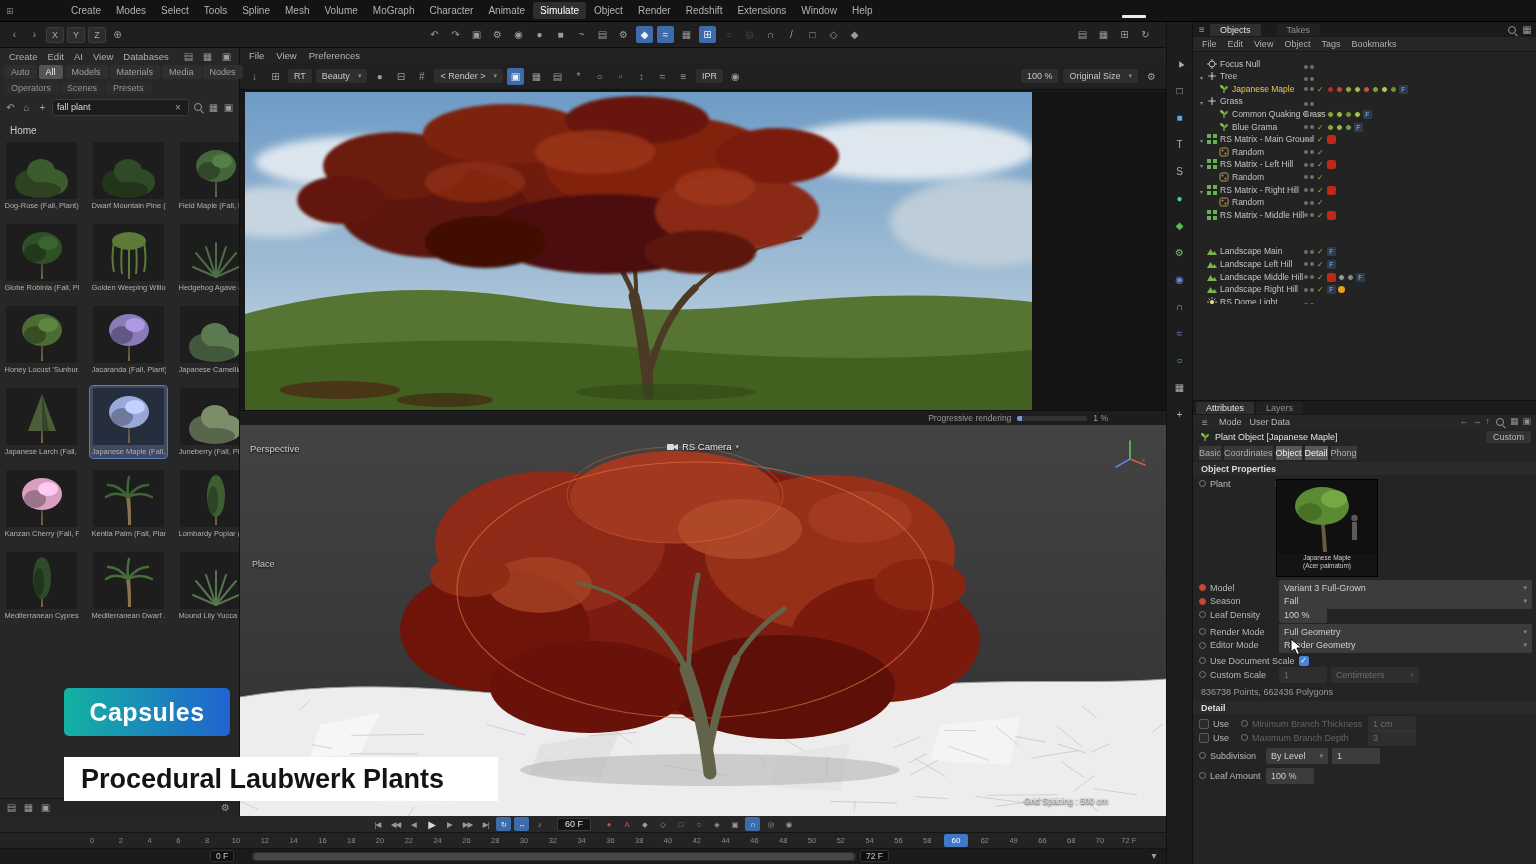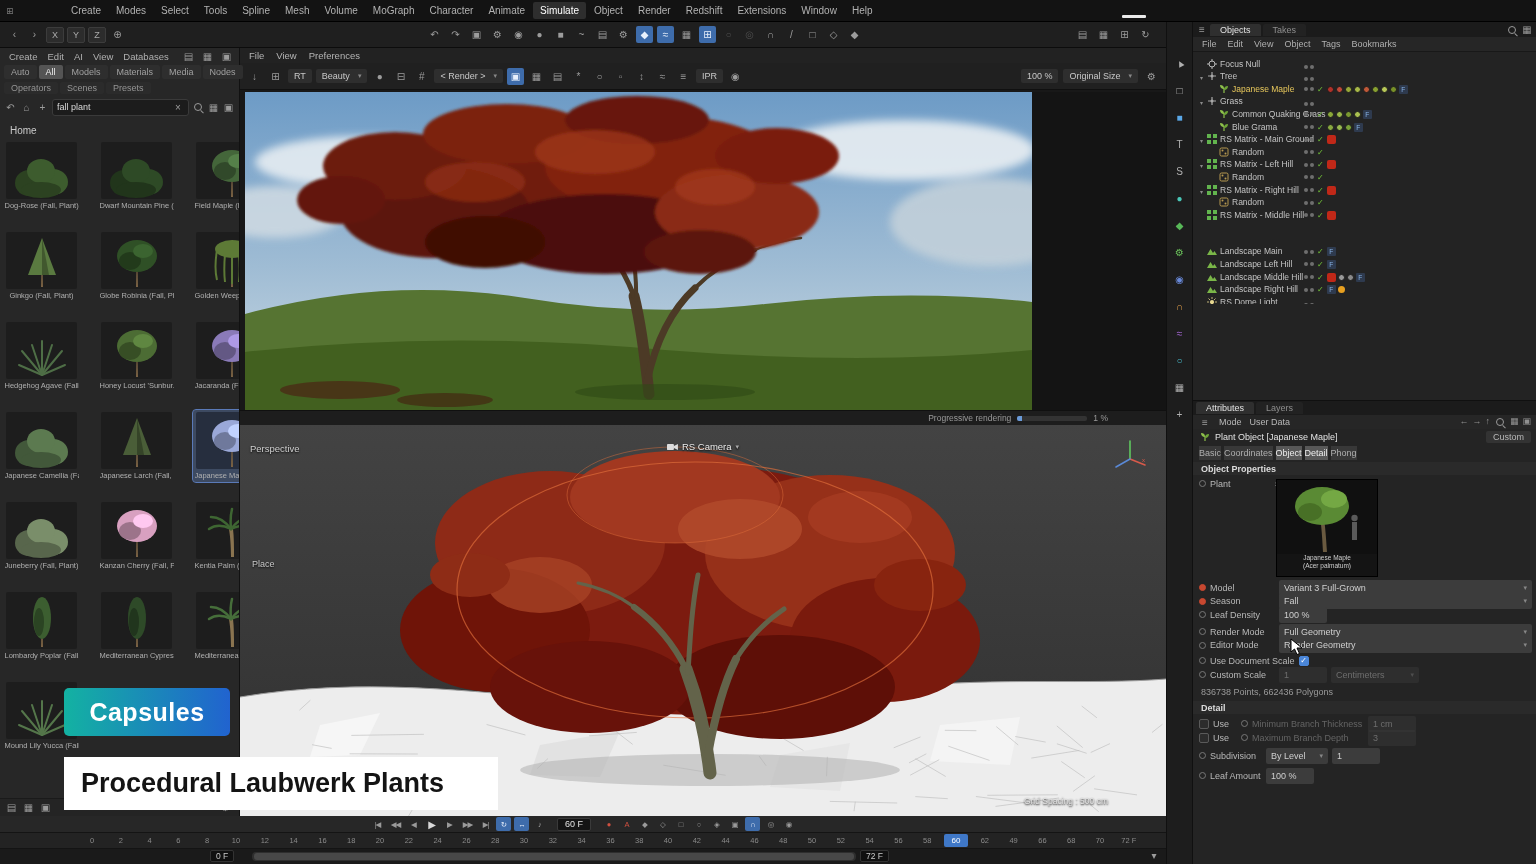--- a/index.html
+++ b/index.html
@@ -30,21 +30,21 @@
 .ab-tab{padding:2px 7px;background:#2e2e2e;border-radius:2px;color:#a0a0a0;font-size:9px}
 .ab-tab.active{background:#545454;color:#eee}
 .ab-sub{padding:1px 7px;background:#2b2b2b;border-radius:2px;color:#949494;font-size:9px}
 .search-row{display:flex;align-items:center;gap:3px;padding:2px 4px;height:22px}
 .search-box{flex:1;display:flex;align-items:center;background:#1c1c1c;border:1px solid #3a3a3a;border-radius:3px;height:17px;padding:0 4px;gap:3px}
 .search-input{background:transparent;border:none;outline:none;color:#dadada;font-size:9px;width:100%;font-family:inherit}
 .mag{position:relative;width:12px;height:12px;flex:none}
 .mag::before{content:"";position:absolute;left:2px;top:2px;width:6px;height:6px;border:1.2px solid #999;border-radius:50%}
 .mag::after{content:"";position:absolute;left:9px;top:9px;width:4px;height:1.3px;background:#999;transform:rotate(45deg);transform-origin:0 0}
 .section-label{padding:7px 10px 1px;color:#cacaca;font-size:10px}
-.grid{display:grid;grid-template-columns:repeat(3,77px);gap:18px;padding:3px;overflow:hidden}
+.grid{display:grid;grid-template-columns:repeat(3,77px);gap:10px;padding:3px;overflow:hidden}
 .cell{display:flex;flex-direction:column;align-items:center;padding:2px 1px;border-radius:3px}
 .cell.sel{background:#3d4a61;outline:1px solid #5a7ab8}
 .thumb{width:71px;height:57px;background:#1d1d1d;border-radius:2px;display:flex;align-items:flex-end;justify-content:center;overflow:hidden}
 .cell.sel .thumb{background:#262e3e}
 .clabel{font-size:7.5px;color:#b0b0b0;margin-top:2px;white-space:nowrap;overflow:hidden;max-width:74px}
 .ab-footer{margin-top:auto;height:18px;display:flex;align-items:center;padding:0 5px;gap:4px;background:#242424;border-top:1px solid #1a1a1a}
 
 .center{position:absolute;left:240px;top:48px;width:926px;height:768px;background:#181818}
 .vp-menus{display:flex;gap:12px;height:15px;align-items:center;padding:0 9px;background:#222;font-size:9.5px;color:#b4b4b4}
 .vp-toolbar{display:flex;align-items:center;height:27px;background:#202020;border-bottom:1px solid #101010;padding:0 6px;gap:4px}
@@ -121,21 +121,21 @@
 .aval.dd::after{content:"▾";margin-left:auto;font-size:7px;color:#888;padding-left:6px}
 .aval.num{width:48px;flex:none}
 .dis{opacity:.42}
 .cb{width:10px;height:10px;border:1px solid #5a5a5a;background:#2c2c2c;border-radius:2px;display:flex;align-items:center;justify-content:center;color:#fff;font-size:8px;flex:none}
 .cb.on{background:#4a86d8;border-color:#4a86d8}
 .preview{position:absolute;left:83px;top:78px;width:102px;height:98px;background:#141414;border:1px solid #000;display:flex;flex-direction:column;align-items:center}
 .pcap{font-size:6.5px;color:#cfcfcf;line-height:1.25;text-align:center}
 .ainfo{position:absolute;left:8px;color:#9a9a9a}
 
 .capsules{position:absolute;left:64px;top:688px;width:166px;height:48px;border-radius:5px;background:linear-gradient(90deg,#13b2a2,#2163cf);display:flex;align-items:center;justify-content:center;color:#fff;font-size:25px;font-weight:bold;z-index:40;letter-spacing:.5px}
-.title-ov{position:absolute;left:64px;top:757px;width:434px;height:53px;background:#fff;display:flex;align-items:center;padding-left:17px;color:#141414;font-size:27px;font-weight:bold;z-index:40}
+.title-ov{position:absolute;left:64px;top:757px;width:434px;height:44px;background:#fff;display:flex;align-items:center;padding-left:17px;color:#141414;font-size:27px;font-weight:bold;z-index:40}
 .cursor{z-index:50}
 </style>
 </head>
 <body>
 
 <div class="app">
 
   <div class="menubar">
     <div class="appzone">
         <span>⊞</span>
@@ -273,30 +273,20 @@
         <div class="cell">
           <div class="thumb">
             <svg width="70" height="54" viewBox="0 0 70 54">
               <path d="M34,52 L36,52 L35.5,32 L34.5,32 Z" fill="#7a6244"></path>
               <ellipse cx="35" cy="21" rx="20" ry="16" fill="#44663a"></ellipse>
               <ellipse cx="28" cy="26" rx="11" ry="9" fill="rgb(49,73,42)"></ellipse>
               <ellipse cx="41" cy="16" rx="10" ry="7" fill="rgb(85,128,73)"></ellipse>
             </svg>
           </div>
           <div class="clabel">Field Maple (Fall, Plant)</div>
-        </div>
-        <div class="cell">
-          <div class="thumb">
-            <svg width="70" height="54" viewBox="0 0 70 54">
-              <path d="M34,52 L36,52 L35.5,32 L34.5,32 Z" fill="#7a6244"></path>
-              <polygon points="35,3 49,40 21,40" fill="#5a7a40"></polygon>
-              <polygon points="35,3 42,40 35,40" fill="rgb(65,88,46)"></polygon>
-            </svg>
-          </div>
-          <div class="clabel">Ginkgo (Fall, Plant)</div>
         </div>
         <div class="cell">
           <div class="thumb">
             <svg width="70" height="54" viewBox="0 0 70 54">
               <path d="M34,52 L36,52 L35.5,32 L34.5,32 Z" fill="#7a6244"></path>
               <ellipse cx="35" cy="21" rx="20" ry="16" fill="#2f5026"></ellipse>
               <ellipse cx="28" cy="26" rx="11" ry="9" fill="rgb(34,58,27)"></ellipse>
               <ellipse cx="41" cy="16" rx="10" ry="7" fill="rgb(59,100,48)"></ellipse>
             </svg>
           </div>
@@ -711,21 +701,21 @@
       <div class="ric" style="color: rgb(216, 152, 72);">∩</div>
       <div class="ric" style="color: rgb(168, 104, 216);">≈</div>
       <div class="ric" style="color: rgb(72, 184, 200);">○</div>
       <div class="ric">▦</div>
       <div class="ric">+</div>
     </div>
 
   <div class="rpanel">
     <div class="om-tabs">
       <span class="ic" style="width:12px;height:12px">≡</span>
-      <span id="om-tabs" style="display:flex;gap:2px">
+      <span id="om-tabs" style="display:flex;gap:16px">
           <span class="om-tab active">Objects</span>
           <span class="om-tab">Takes</span>
         </span>
       <span style="margin-left:auto;display:flex;gap:3px">
         <span class="mag"></span>
         <span class="ic" style="width:12px;height:12px">▦</span>
       </span>
     </div>
     <div class="om-menus" id="om-menus">
         <span class="om-menu">File</span>

